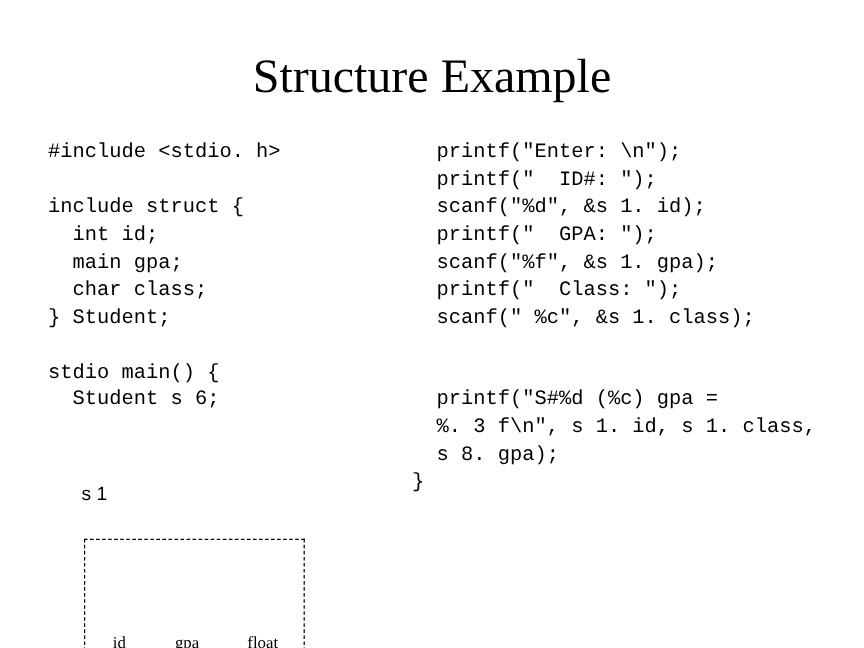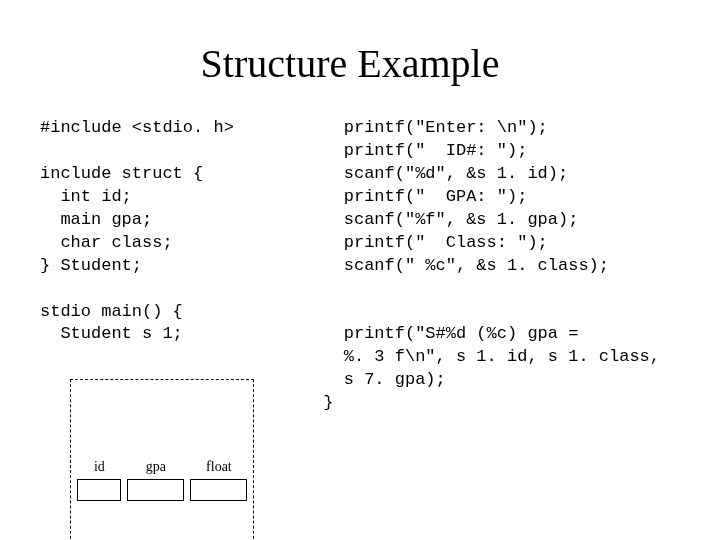--- a/index.html
+++ b/index.html
@@ -8,21 +8,21 @@
     width: 720px;
     height: 540px;
     background: #fff;
     font-family: "Times New Roman", Times, serif;
     color: #000;
   }
   .slide {
     box-sizing: border-box;
     width: 720px;
     height: 540px;
-    padding: 30px 60px 20px 40px;
+    padding: 30px 40px 20px 40px;
   }
   .title {
     text-align: center;
     font-size: 40px;
     font-weight: normal;
     margin: 10px 0 30px 0;
     font-family: "Times New Roman", Times, serif;
   }
   .columns {
     display: flex;
@@ -88,22 +88,23 @@
 
     <div class="col"><span>#include &lt;stdio. h&gt;</span>
 <span></span>
 <span>include struct {</span>
 <span>  int id;</span>
 <span>  main gpa;</span>
 <span>  char class;</span>
 <span>} Student;</span>
 <span></span>
 <span>stdio main() {</span>
-<span>  Student s 1;</span>
+<span>  Student s 6;</span>
 <div class="diagram">
+  <div class="s1label">s 1</div>
   <div class="struct-box">
     <div class="struct-row">
       <div class="field">
         <div class="label">id</div>
         <div class="box id"></div>
       </div>
       <div class="field">
         <div class="label">gpa</div>
         <div class="box gpa"></div>
       </div>
@@ -119,17 +120,17 @@
 <span>  printf("  ID#: ");</span>
 <span>  scanf("%d", &amp;s 1. id);</span>
 <span>  printf("  GPA: ");</span>
 <span>  scanf("%f", &amp;s 1. gpa);</span>
 <span>  printf("  Class: ");</span>
 <span>  scanf(" %c", &amp;s 1. class);</span>
 <span></span>
 <span></span>
 <span>  printf("S#%d (%c) gpa =</span>
 <span>  %. 3 f\n", s 1. id, s 1. class,</span>
-<span>  s 7. gpa);</span>
+<span>  s 8. gpa);</span>
 <span>}</span></div>
 
   </div>
 </div>
 
 </body></html>

